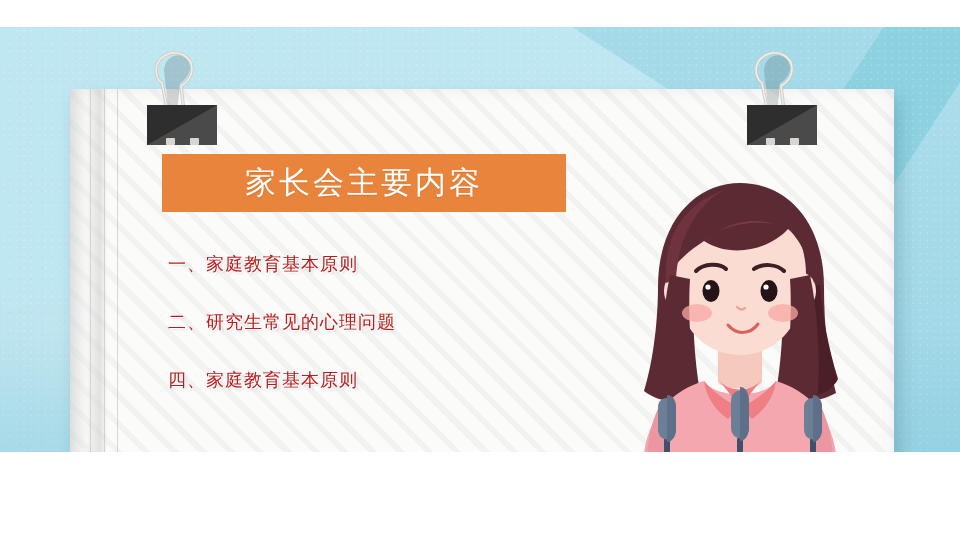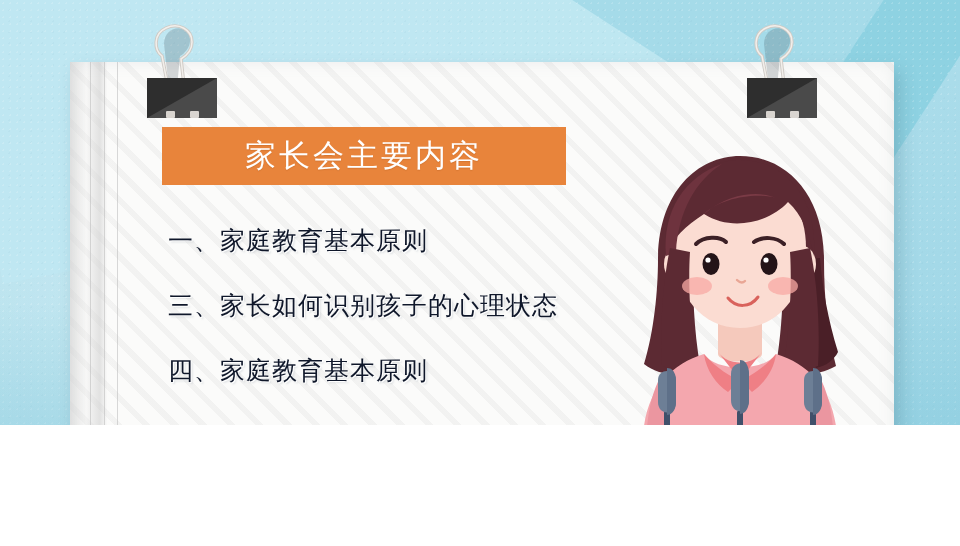--- a/index.html
+++ b/index.html
@@ -13,20 +13,21 @@
     overflow: hidden;
     font-family: "Liberation Serif", "DejaVu Serif", serif;
   }
 
   .slide {
     position: relative;
     width: 960px;
     height: 425px;
     overflow: hidden;
     background: #b4e1ee;
+    margin-top: 27px;
   }
 
   
   .bg-base {
     position: absolute;
     inset: 0;
     background:
       radial-gradient(circle at 20% 80%, rgba(255,255,255,0.30), rgba(255,255,255,0) 55%),
       linear-gradient(160deg, #bce5f0 0%, #aadcea 55%, #9ed6e6 100%);
   }
@@ -150,23 +151,23 @@
   }
 
   
   .list {
     position: absolute;
     left: 168px;
     top: 228px;
     width: 470px;
   }
   .list-item {
-    font-size: 25px;
+    font-size: 18px;
     line-height: 1;
-    color: #0f172a;
+    color: #b91c1c;
     letter-spacing: 1px;
     margin-bottom: 40px;
     white-space: nowrap;
     text-shadow: 1px 1px 0 rgba(255,255,255,.95), 2px 2px 2px rgba(120,130,145,.22);
   }
   .list-item:last-child { margin-bottom: 0; }
 
   
   .illustration {
     position: absolute;
@@ -224,21 +225,21 @@
       <rect x="50" y="95" width="9" height="7" rx="1" fill="#d9d5d0"></rect>
     </svg>
   </div>
 
   <div class="banner">
     <span class="banner-text">家长会主要内容</span>
   </div>
 
   <div class="list">
     <div class="list-item">一、家庭教育基本原则</div>
-    <div class="list-item">三、家长如何识别孩子的心理状态</div>
+    <div class="list-item">二、研究生常见的心理问题</div>
     <div class="list-item">四、家庭教育基本原则</div>
   </div>
 
   <div class="illustration">
     <svg width="280" height="360" viewBox="0 0 280 360" xmlns="http://www.w3.org/2000/svg">
 
       <path d="M58 120 C58 54, 96 16, 140 16 C186 16, 224 54, 224 120
                C224 160, 228 196, 236 226 C214 238, 190 236, 176 226
                C182 190, 184 150, 182 120 Z" fill="#5c2a33"></path>
       <path d="M58 120 C58 150, 54 192, 44 224 C62 238, 86 236, 100 226

